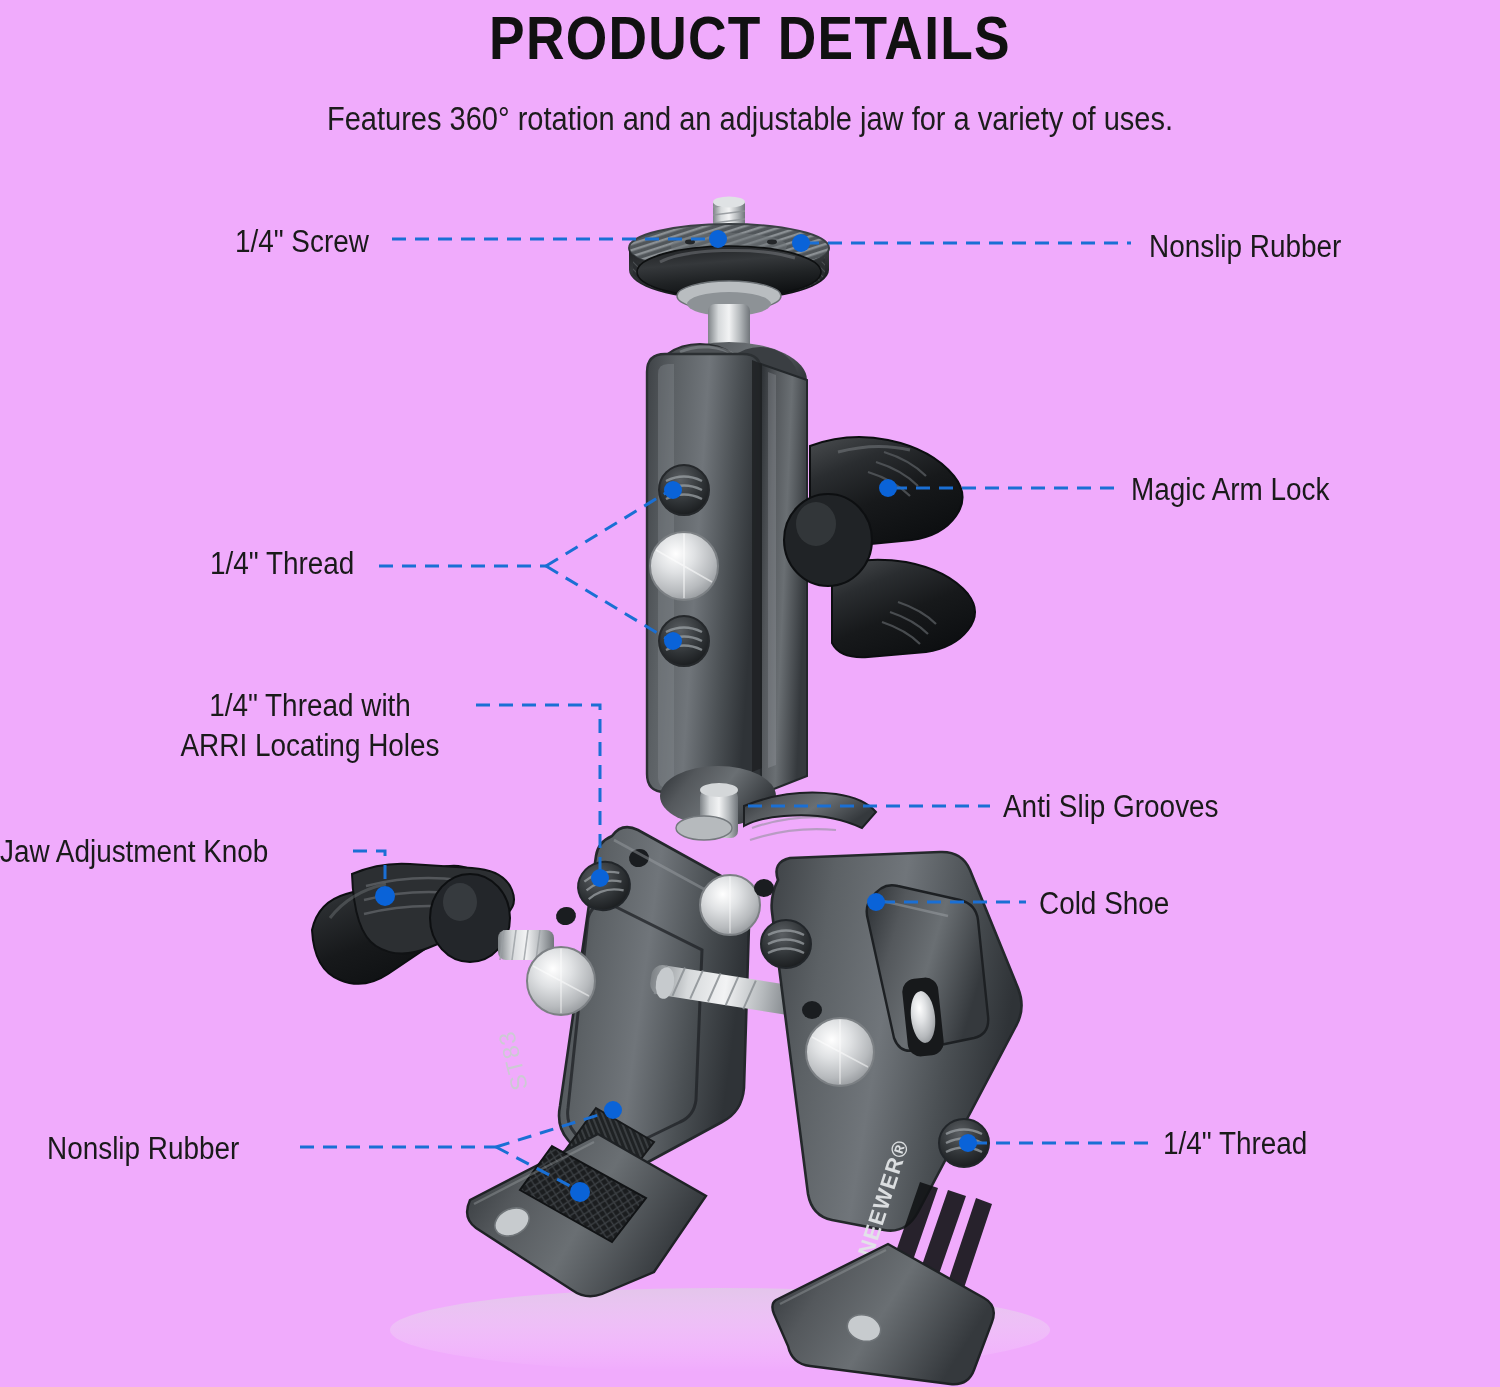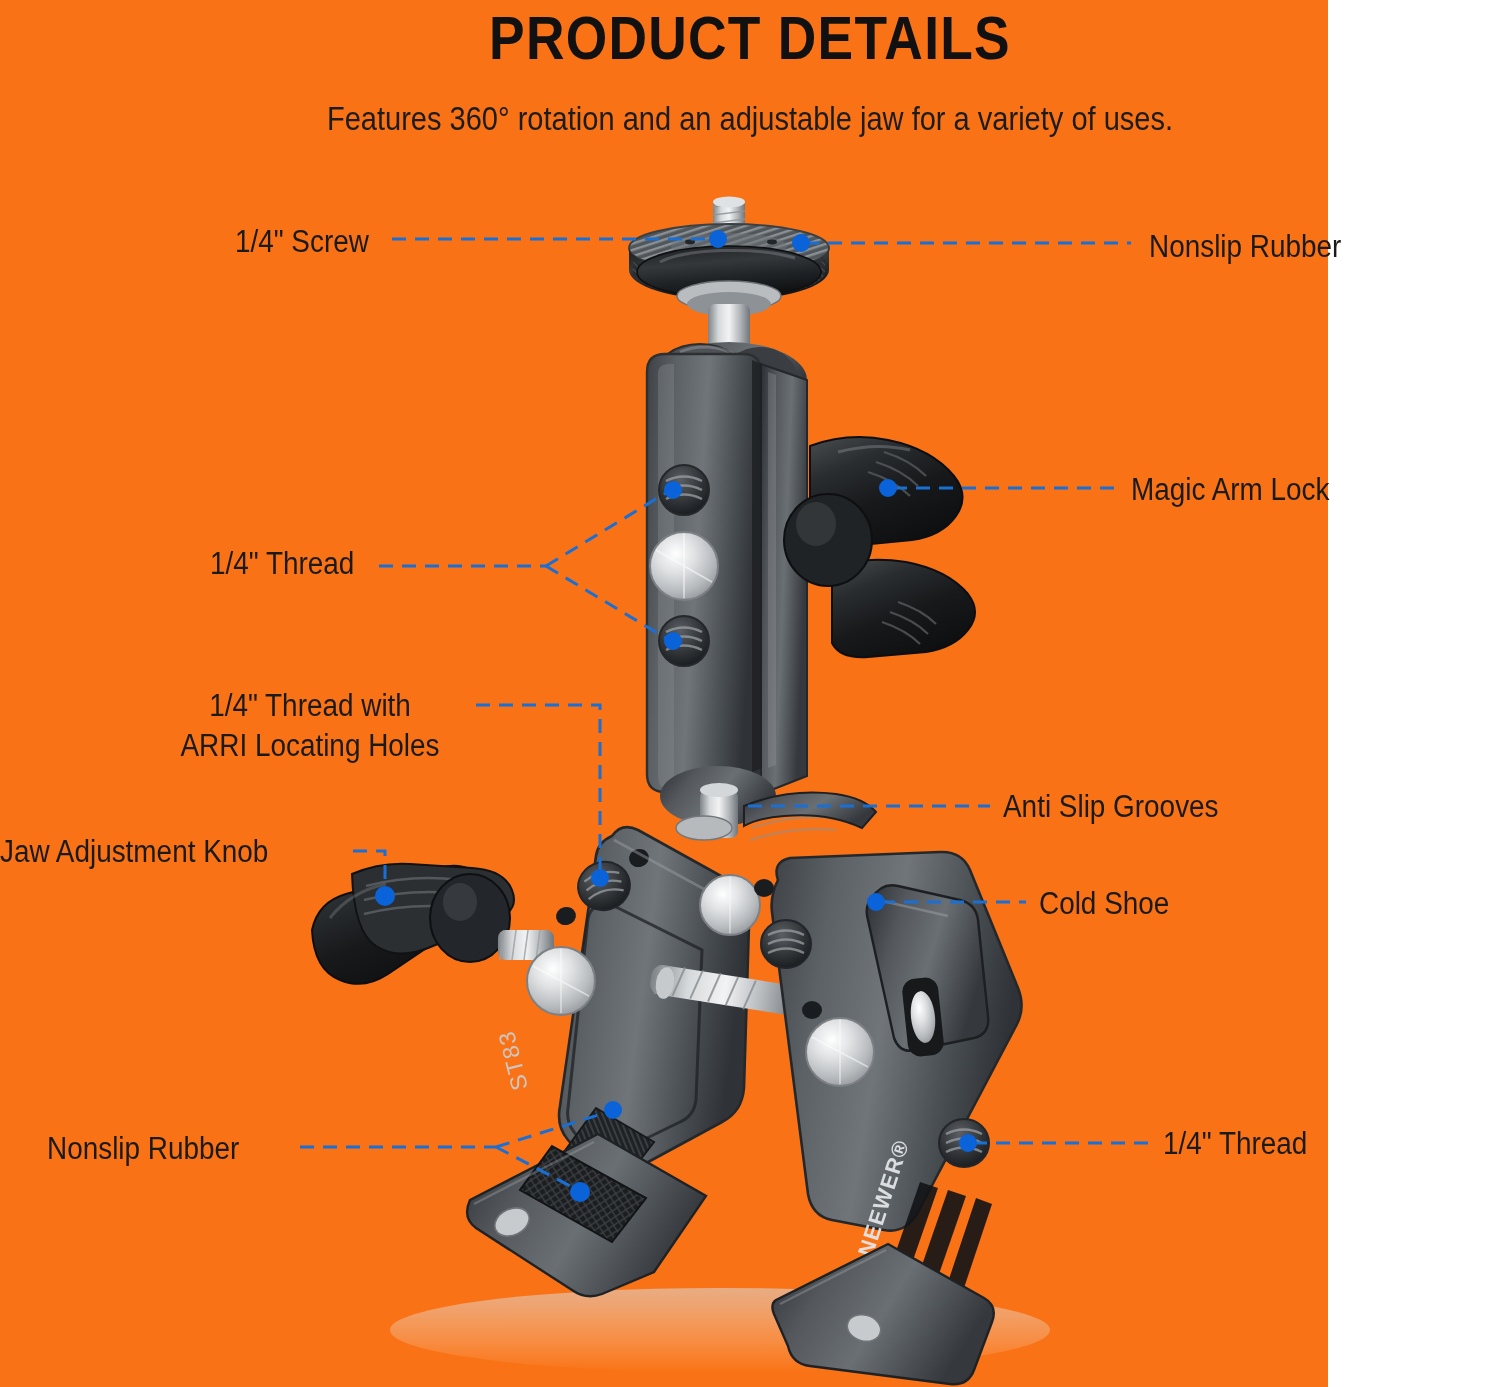--- a/index.html
+++ b/index.html
@@ -4,22 +4,22 @@
 <style>
   * { box-sizing: border-box; margin: 0; padding: 0; }
   html, body {
     width: 1500px; height: 1387px;
     background: #ffffff;
     font-family: "Liberation Sans", sans-serif;
     overflow: hidden;
   }
   #page {
     position: relative;
-    width: 1328px; height: 1387px;
-    background: #f97316;
+    width: 1500px; height: 1387px;
+    background: #f0abfc;
   }
 
   
   .title {
     position: absolute;
     left: 0; top: 2px; width: 1500px;
     text-align: center;
     font-family: "Liberation Sans Narrow", "Liberation Sans", sans-serif;
     font-weight: 700;
     font-size: 62px;

